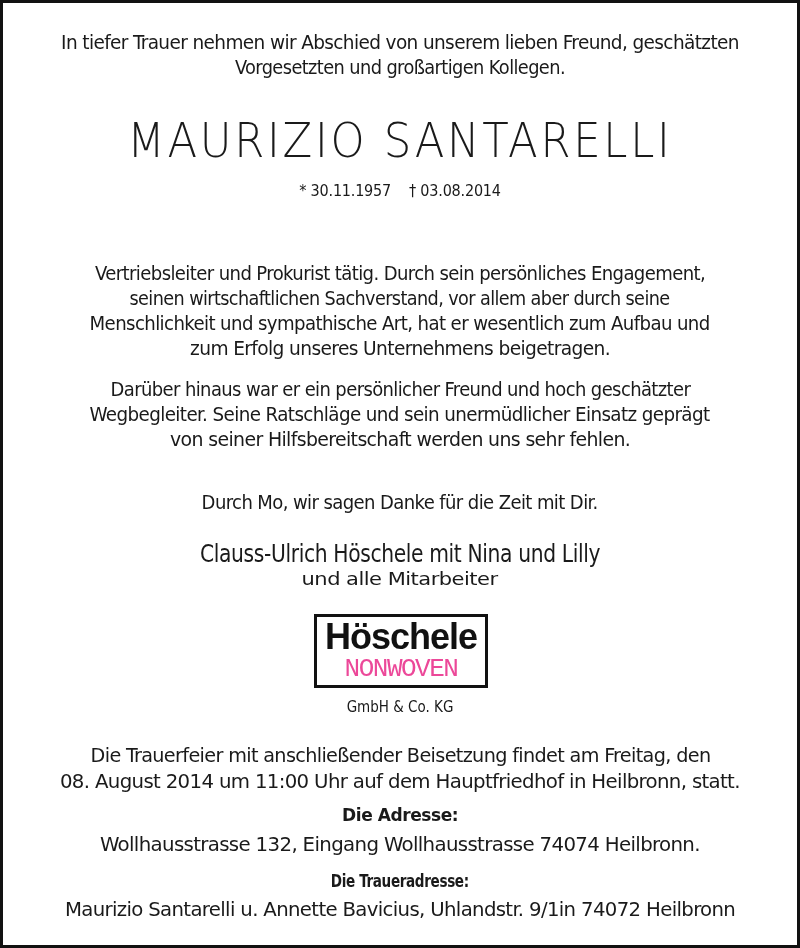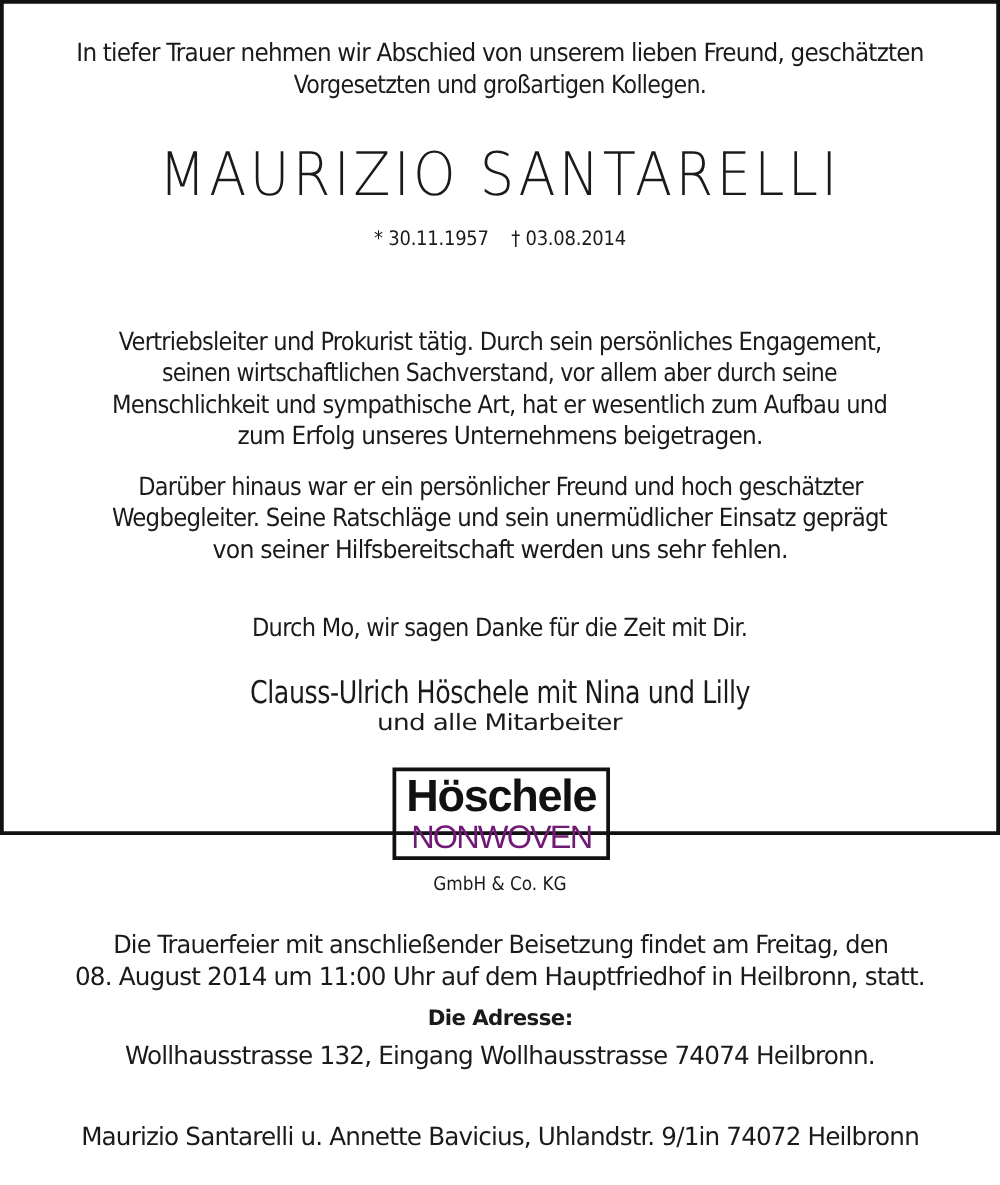--- a/index.html
+++ b/index.html
@@ -8,21 +8,21 @@
       background: #ffffff;
     }
     body {
       width: 800px;
       height: 948px;
       overflow: hidden;
     }
     .page {
       position: relative;
       width: 800px;
-      height: 668px;
+      height: 948px;
       box-sizing: border-box;
       border: 3px solid #111111;
       background: #ffffff;
       color: #1a1a1a;
       font-family: "DejaVu Sans", sans-serif;
     }
     .line {
       position: absolute;
       left: 0;
       right: 0;
@@ -94,25 +94,25 @@
       font-family: "Liberation Sans", sans-serif;
       font-weight: bold;
       font-size: 36px;
       line-height: 36px;
       letter-spacing: -1px;
       color: #111111;
     }
     .logo-bottom {
       position: absolute;
       left: 0; right: 0; top: 38px;
-      font-family: Liberation Sans, sans-serif;
+      font-family: Liberation Mono, monospace;
       font-size: 26px;
       line-height: 28px;
       letter-spacing: -1.5px;
-      color: #701a75;
+      color: #ec4899;
     }
     .logo-sub {
       font-size: 15px;
       line-height: 18px;
       letter-spacing: 0px;
     }
   </style>
 </head>
 <body>
 
@@ -182,17 +182,20 @@
     <span class="cond" style="transform: scaleX(1.097);">08. August 2014 um 11:00 Uhr auf dem Hauptfriedhof in Heilbronn, statt.</span>
   </div>
 
   <div class="line bold-label" style="top:802px;">
     <span class="cond" style="transform: scaleX(1.113);">Die Adresse:</span>
   </div>
   <div class="line body" style="top:829px;">
     <span class="cond" style="transform: scaleX(1.099);">Wollhausstrasse 132, Eingang Wollhausstrasse 74074 Heilbronn.</span>
   </div>
 
+  <div class="line bold-label" style="top:868px;">
+    <span class="cond" style="transform: scaleX(0.887);">Die Traueradresse:</span>
+  </div>
   <div class="line body" style="top:894px;">
     <span class="cond" style="transform: scaleX(1.095);">Maurizio Santarelli u. Annette Bavicius, Uhlandstr. 9/1in 74072 Heilbronn</span>
   </div>
 
 </div>
 
 </body></html>

